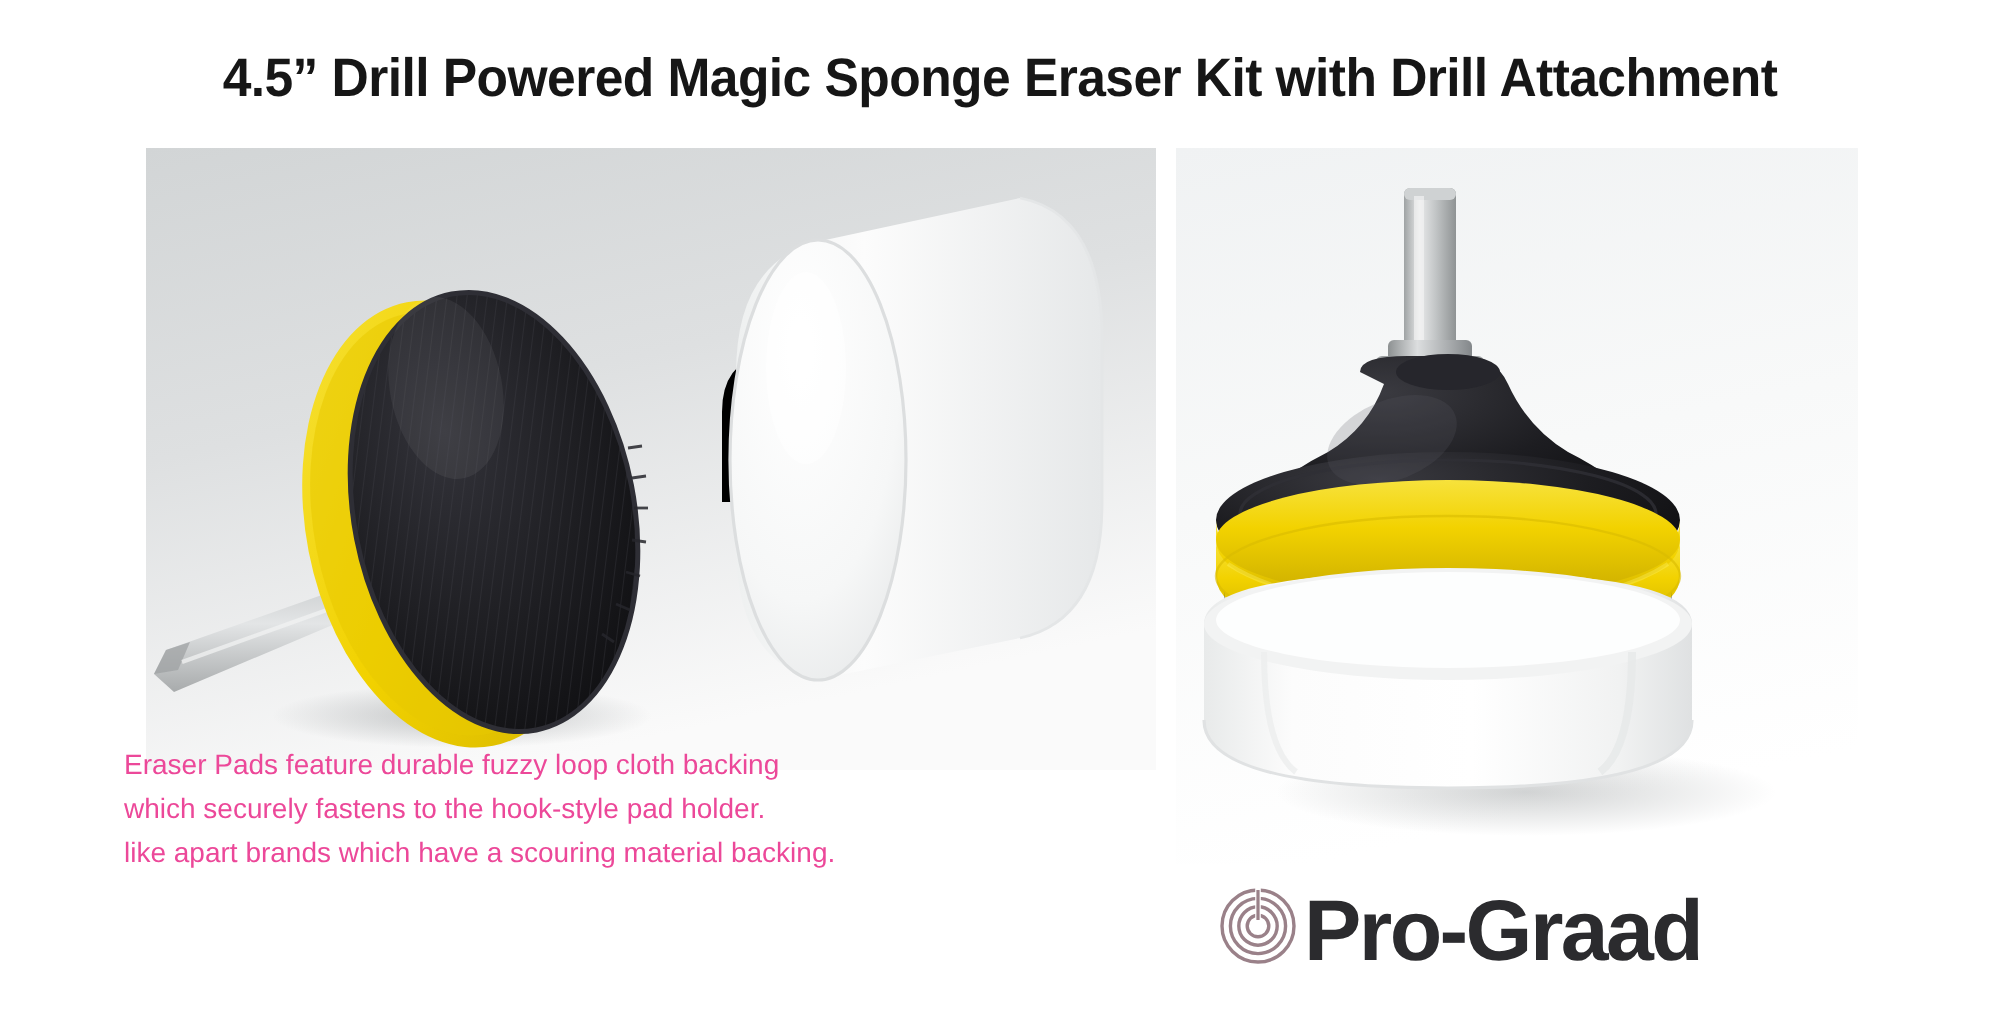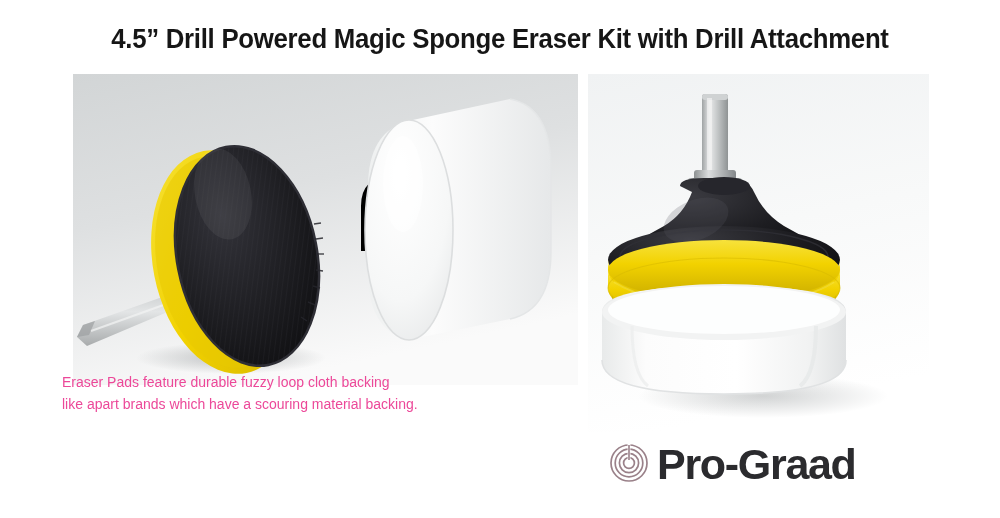--- a/index.html
+++ b/index.html
@@ -69,22 +69,22 @@
     color: #ec4899;
   }
   #description div { white-space: nowrap; }
 
   
   #logo {
     position: absolute;
     left: 609px;
     top: 443px;
     display: flex;
-    align-items: flex-start;
-    gap: 8px;
+    align-items: flex-end;
+    gap: 3px;
   }
   #logo-wordmark {
     font-size: 43px;
     font-weight: bold;
     color: #2b2b2e;
     letter-spacing: -1.3px;
     line-height: 1;
   }
 </style>
 </head>
@@ -283,20 +283,21 @@
       <ellipse cx="136" cy="238" rx="122" ry="28" fill="#f2f3f3"></ellipse>
       <ellipse cx="136" cy="236" rx="116" ry="24" fill="#ffffff" opacity="0.85"></ellipse>
       <path d="M14 286 Q14 320 136 320 Q258 320 258 286" fill="none" stroke="#e0e2e3" stroke-width="1.6"></path>
       <path d="M44 252 Q44 300 60 312" fill="none" stroke="#eceeee" stroke-width="3" opacity="0.8"></path>
       <path d="M228 252 Q228 300 212 312" fill="none" stroke="#e6e8e9" stroke-width="4" opacity="0.8"></path>
     </svg>
   </div>
 
   <div id="description">
     <div>Eraser Pads feature durable fuzzy loop cloth backing</div>
+    <div>which securely fastens to the hook-style pad holder.</div>
     <div>like apart brands which have a scouring material backing.</div>
   </div>
 
   <div id="logo">
     <span>
       <svg width="40" height="40" viewBox="0 0 40 40">
         <g fill="none" stroke="#9a8189" stroke-width="1.7">
           <circle cx="20" cy="20" r="18"></circle>
           <circle cx="20" cy="20" r="13.8"></circle>
           <circle cx="20" cy="20" r="9.6"></circle>

